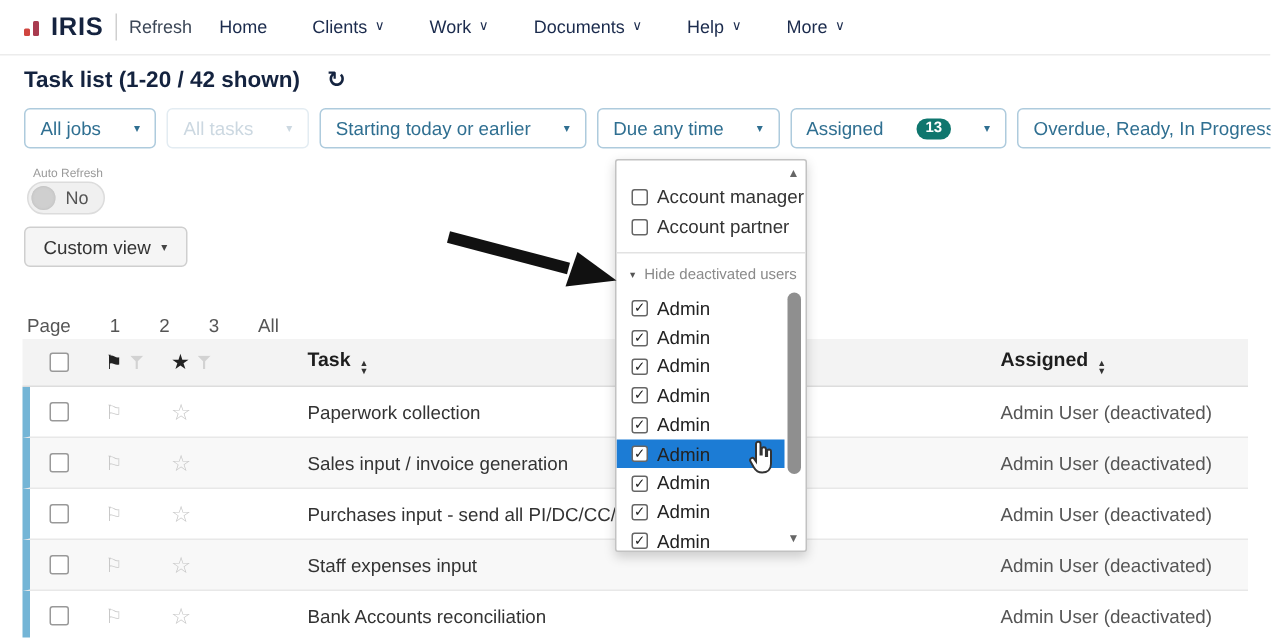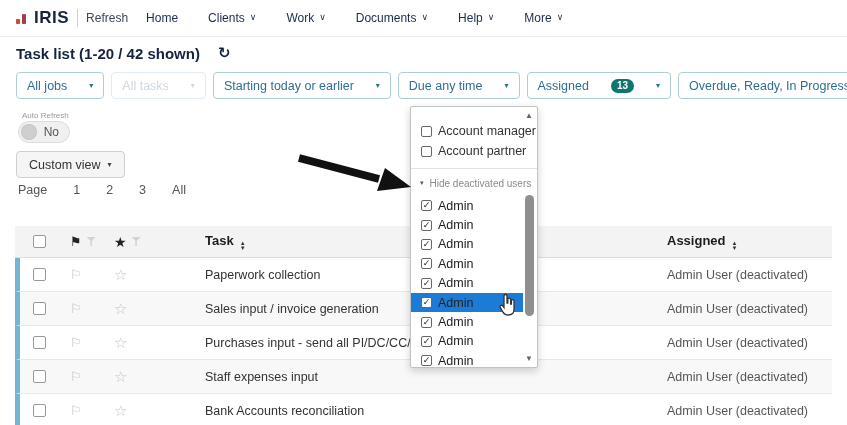--- a/index.html
+++ b/index.html
@@ -42,21 +42,21 @@
     border:1px solid #dcdcdc; border-radius:12px; cursor:pointer; }
   .toggle-knob { position:absolute; left:2px; top:2px; width:16px; height:16px; border-radius:50%;
     background:#cfcfcf; box-shadow:inset 0 0 2px #bbb; }
   .toggle-text { position:absolute; right:10px; top:0; line-height:20px; font-size:12px; color:#555; }
   .custom-view { position:absolute; left:16px; top:151px; height:27px; padding:0 12px;
     display:flex; align-items:center; gap:7px; background:#f5f5f5; border:1px solid #cfcfcf;
     border-radius:4px; font-size:12.5px; color:#333; cursor:pointer; }
   .custom-view .caret { font-size:8px; color:#444; }
 
   
-  .pagination { position:absolute; left:18px; top:183px; display:flex; gap:26px; font-size:12.5px; color:#555; }
+  .pagination { position:absolute; left:18px; top:210px; display:flex; gap:26px; font-size:12.5px; color:#555; }
   .pagination span { cursor:pointer; }
   .pagination .pg-label { cursor:default; }
 
   
   .task-table { position:absolute; left:15px; top:226px; width:817px; }
   .thead { height:32px; background:#f3f3f3; border-bottom:1px solid #dddddd; display:flex; align-items:center;
     font-size:13px; font-weight:700; color:#1d1d1d; padding-left:5px; }
   .trow { height:34px; display:flex; align-items:center; border-bottom:1px solid #e8e8e8;
     border-left:5px solid #74b5d6; font-size:12.5px; color:#333; background:#fff; }
   .trow:nth-child(even) { background:#f8f8f8; }

